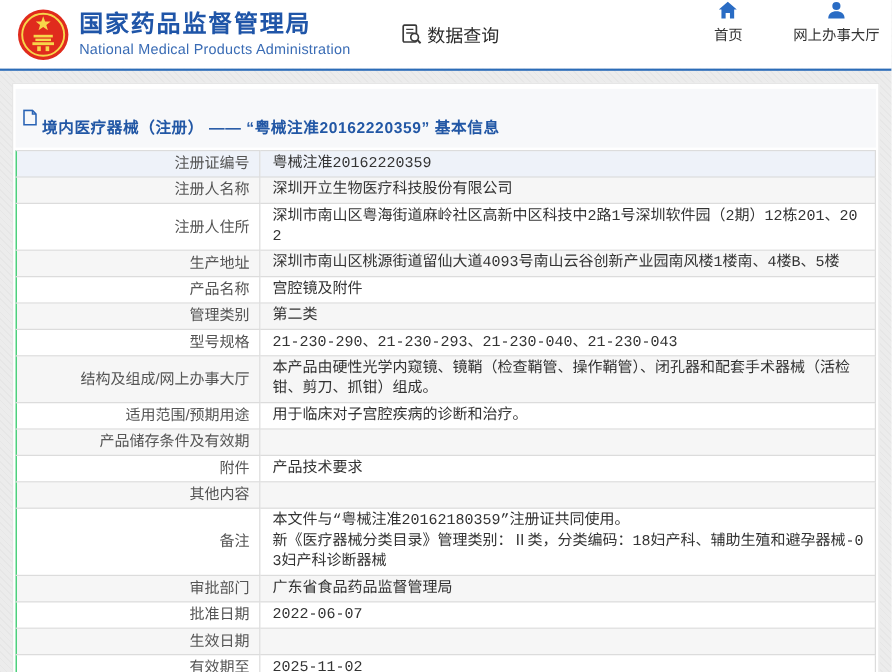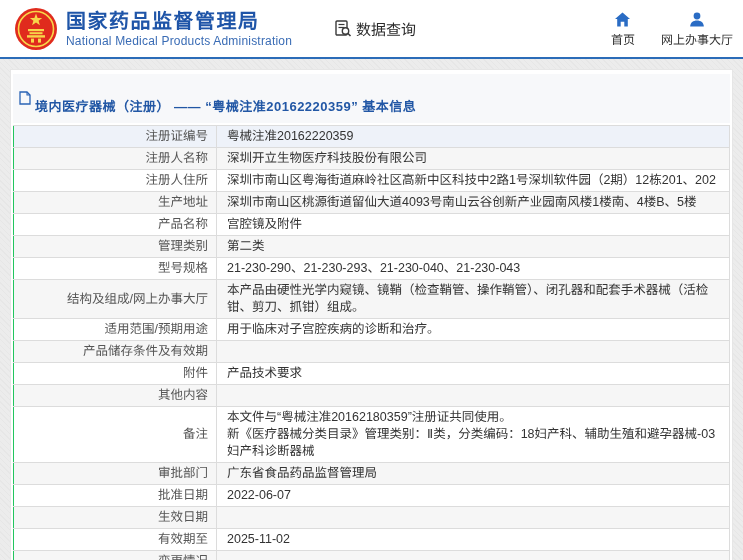--- a/index.html
+++ b/index.html
@@ -14,21 +14,21 @@
   .header {
     height: 57px; background: #ffffff; display: flex; align-items: center;
     padding: 0 8px 0 14px; position: relative;
   }
   .emblem { width: 44px; height: 44px; flex: 0 0 auto; }
   .brand { margin-left: 8px; display: flex; flex-direction: column; justify-content: center; }
   .brand-cn { font-size: 20px; font-weight: bold; color: #1f55a8; letter-spacing: 1.5px; line-height: 24px; }
   .brand-en { font-size: 12px; color: #3a6cb5; letter-spacing: 0.2px; margin-top: 1px; }
   .dataquery { display: flex; align-items: center; margin-left: 42px; cursor: pointer; }
   .dataquery-label { font-size: 15px; color: #2b2b2b; margin-left: 3px; }
-  .header-nav { position: absolute; right: 10px; top: 12px; display: flex; gap: 18px; }
+  .header-nav { position: absolute; right: 10px; top: 1px; display: flex; gap: 34px; }
   .nav-item { display: flex; flex-direction: column; align-items: center; cursor: pointer; min-width: 40px; }
   .nav-item .nav-label { font-size: 12px; color: #333; margin-top: 3px; white-space: nowrap; }
   .header-rule { height: 2px; background: #2b6cb8; }
   
   .content { padding: 10px 10px 0 10px; }
   .card { background: #ffffff; padding: 4px 2px 5px 2px; border: 1px solid #e6e6e6; }
   .page-title-bar {
     display: flex; align-items: center; padding: 7px 8px 8px 6px;
     background: #f7f8fa;
   }
@@ -38,21 +38,21 @@
   table.info td {
     border: 1px solid #dcdcdc; border-left: none; border-right: none;
     font-size: 12.5px; line-height: 17px; height: 21px; vertical-align: middle;
   }
   table.info td.label-cell {
     width: 203px; text-align: right; color: #555; padding: 2px 8px 2px 4px;
     border-left: 1px solid #22c55e; border-right: 1px solid #dcdcdc;
   }
   table.info td.value-cell {
     text-align: left; color: #333; padding: 2px 8px 2px 10px;
-    border-right: 1px solid #dcdcdc; white-space: pre-line; word-break: break-all;
+    border-right: 1px solid #dcdcdc; white-space: pre-line; word-break: break-all; font-family: Liberation Mono, monospace;
   }
   tr.row-alt td { background: #f6f6f6; }
   tr.row-first td { background: #eef2f9; }
 </style>
 </head>
 <body>
 
 <div class="header">
   <svg class="emblem" viewBox="0 0 44 44">
     <circle cx="22" cy="22" r="21" fill="#e02b1d"></circle>

